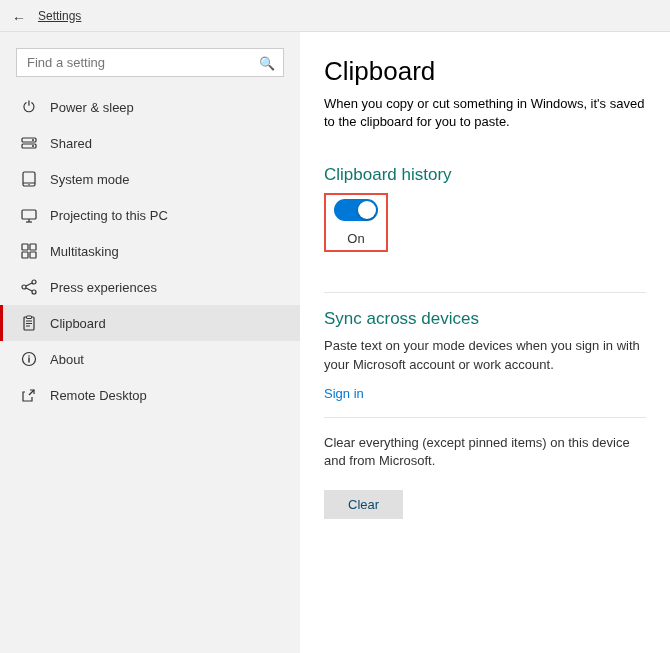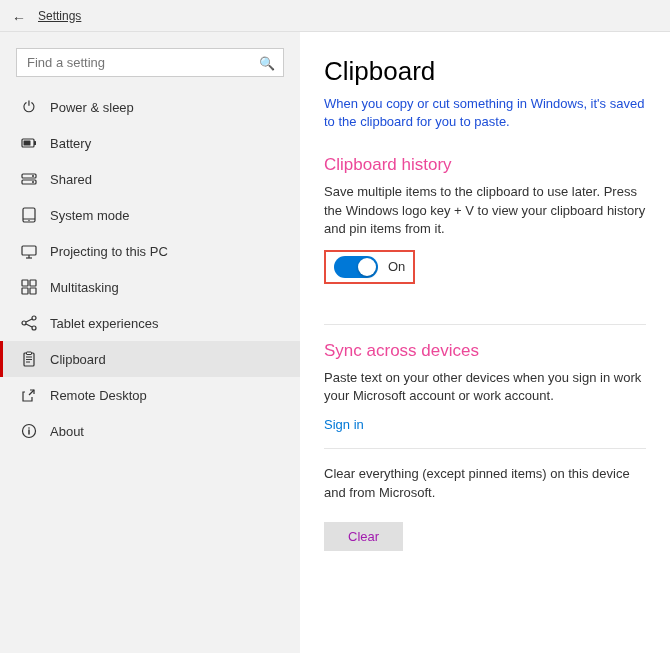--- a/index.html
+++ b/index.html
@@ -115,29 +115,29 @@
 
     .content-title {
       font-size: 26px;
       font-weight: 300;
       color: #000;
       margin-bottom: 8px;
     }
 
     .content-desc {
       font-size: 13px;
-      color: #1d4ed8;
-      margin-bottom: 24px;
+      color: #000000;
+      margin-bottom: 34px;
       line-height: 1.4;
     }
 
     .section-title {
       font-size: 17px;
       font-weight: 400;
-      color: #ec4899;
+      color: #0f766e;
       margin-bottom: 8px;
     }
 
     .section-desc {
       font-size: 13px;
       color: #333;
       margin-bottom: 12px;
       line-height: 1.4;
     }
 
@@ -188,21 +188,21 @@
       text-decoration: none;
       display: block;
       margin-top: 4px;
     }
 
     .clear-btn {
       background: #e0e0e0;
       border: none;
       padding: 7px 24px;
       font-size: 13px;
-      color: #a21caf;
+      color: #0c4a6e;
       cursor: pointer;
       margin-top: 8px;
     }
   </style>
 </head>
 <body>
 
 <div class="titlebar">
   <span class="titlebar-back">←</span>
   <span class="titlebar-title">Settings</span>
@@ -212,30 +212,20 @@
 
   <div class="sidebar">
     <div class="search-box">
       <input type="text" placeholder="Find a setting" style="">
       <span class="search-icon">🔍</span>
     </div>
 
     <div class="sidebar-item">
       <span class="item-icon">⏻</span>
       <span>Power &amp; sleep</span>
-    </div>
-    <div class="sidebar-item">
-      <span class="item-icon">
-        <svg width="16" height="16" viewBox="0 0 16 16" fill="none">
-          <rect x="1" y="4" width="12" height="8" rx="1" stroke="#333" stroke-width="1.2" fill="none"></rect>
-          <rect x="13" y="6" width="2" height="4" rx="0.5" fill="#333"></rect>
-          <rect x="2.5" y="5.5" width="7" height="5" fill="#333" rx="0.5"></rect>
-        </svg>
-      </span>
-      <span>Battery</span>
     </div>
     <div class="sidebar-item">
       <span class="item-icon">
         <svg width="16" height="16" viewBox="0 0 16 16">
           <rect x="1" y="3" width="14" height="4" rx="1" stroke="#333" stroke-width="1.2" fill="none"></rect>
           <rect x="1" y="9" width="14" height="4" rx="1" stroke="#333" stroke-width="1.2" fill="none"></rect>
           <circle cx="12" cy="5" r="1" fill="#333"></circle>
           <circle cx="12" cy="11" r="1" fill="#333"></circle>
         </svg>
       </span>
@@ -275,76 +265,75 @@
     <div class="sidebar-item">
       <span class="item-icon">
         <svg width="16" height="16" viewBox="0 0 16 16">
           <circle cx="13" cy="3" r="2" stroke="#333" stroke-width="1.2" fill="none"></circle>
           <circle cx="3" cy="8" r="2" stroke="#333" stroke-width="1.2" fill="none"></circle>
           <circle cx="13" cy="13" r="2" stroke="#333" stroke-width="1.2" fill="none"></circle>
           <line x1="5" y1="7" x2="11" y2="4" stroke="#333" stroke-width="1.2"></line>
           <line x1="5" y1="9" x2="11" y2="12" stroke="#333" stroke-width="1.2"></line>
         </svg>
       </span>
-      <span>Tablet experiences</span>
+      <span>Press experiences</span>
     </div>
     <div class="sidebar-item active">
       <span class="item-icon">
         <svg width="16" height="16" viewBox="0 0 16 16">
           <rect x="3" y="2" width="10" height="13" rx="1" stroke="#333" stroke-width="1.2" fill="none"></rect>
           <rect x="5.5" y="1" width="5" height="2.5" rx="0.5" stroke="#333" stroke-width="1" fill="#f2f2f2"></rect>
           <line x1="5" y1="6" x2="11" y2="6" stroke="#333" stroke-width="1"></line>
           <line x1="5" y1="8.5" x2="11" y2="8.5" stroke="#333" stroke-width="1"></line>
           <line x1="5" y1="11" x2="9" y2="11" stroke="#333" stroke-width="1"></line>
         </svg>
       </span>
       <span>Clipboard</span>
     </div>
     <div class="sidebar-item">
       <span class="item-icon">
         <svg width="16" height="16" viewBox="0 0 16 16">
+          <circle cx="8" cy="8" r="6.5" stroke="#333" stroke-width="1.2" fill="none"></circle>
+          <line x1="8" y1="7" x2="8" y2="11" stroke="#333" stroke-width="1.5" stroke-linecap="round"></line>
+          <circle cx="8" cy="5" r="0.8" fill="#333"></circle>
+        </svg>
+      </span>
+      <span>About</span>
+    </div>
+    <div class="sidebar-item">
+      <span class="item-icon">
+        <svg width="16" height="16" viewBox="0 0 16 16">
           <polyline points="9,3 13,3 13,7" stroke="#333" stroke-width="1.2" fill="none"></polyline>
           <line x1="8" y1="8" x2="13" y2="3" stroke="#333" stroke-width="1.2"></line>
           <polyline points="4,5 2,5 2,14 11,14 11,10" stroke="#333" stroke-width="1.2" fill="none"></polyline>
         </svg>
       </span>
       <span>Remote Desktop</span>
     </div>
-    <div class="sidebar-item">
-      <span class="item-icon">
-        <svg width="16" height="16" viewBox="0 0 16 16">
-          <circle cx="8" cy="8" r="6.5" stroke="#333" stroke-width="1.2" fill="none"></circle>
-          <line x1="8" y1="7" x2="8" y2="11" stroke="#333" stroke-width="1.5" stroke-linecap="round"></line>
-          <circle cx="8" cy="5" r="0.8" fill="#333"></circle>
-        </svg>
-      </span>
-      <span>About</span>
-    </div>
   </div>
 
   <div class="content">
     <h1 class="content-title">Clipboard</h1>
     <p class="content-desc">When you copy or cut something in Windows, it's saved to the clipboard for you to paste.</p>
 
     
     <h2 class="section-title">Clipboard history</h2>
-    <p class="section-desc">Save multiple items to the clipboard to use later. Press the Windows logo key + V to view your clipboard history and pin items from it.</p>
-
-    <div class="toggle-container" style="border: 2px solid #e74c3c; display: inline-flex; align-items: center; gap: 10px; padding: 4px 8px; margin-bottom: 24px;">
+
+    <div class="toggle-container" style="border: 2px solid #e74c3c; display: inline-flex; align-items: center; gap: 10px; padding: 4px 8px; margin-bottom: 24px; flex-direction: column;">
       <div class="toggle">
         <div class="toggle-knob"></div>
       </div>
       <span class="toggle-label">On</span>
     </div>
 
     <hr class="divider">
 
     
     <h2 class="section-title">Sync across devices</h2>
-    <p class="section-desc">Paste text on your other devices when you sign in work your Microsoft account or work account.</p>
+    <p class="section-desc">Paste text on your mode devices when you sign in with your Microsoft account or work account.</p>
     <a class="sign-in-link">Sign in</a>
 
     <hr class="divider">
 
     
     <p class="section-desc">Clear everything (except pinned items) on this device and from Microsoft.</p>
     <button class="clear-btn">Clear</button>
   </div>
 
 </div>

